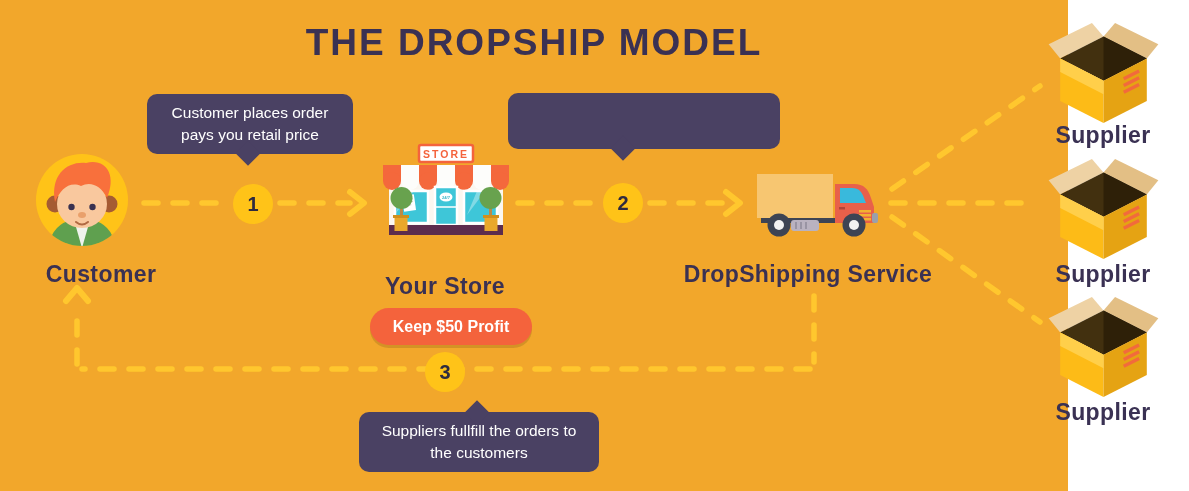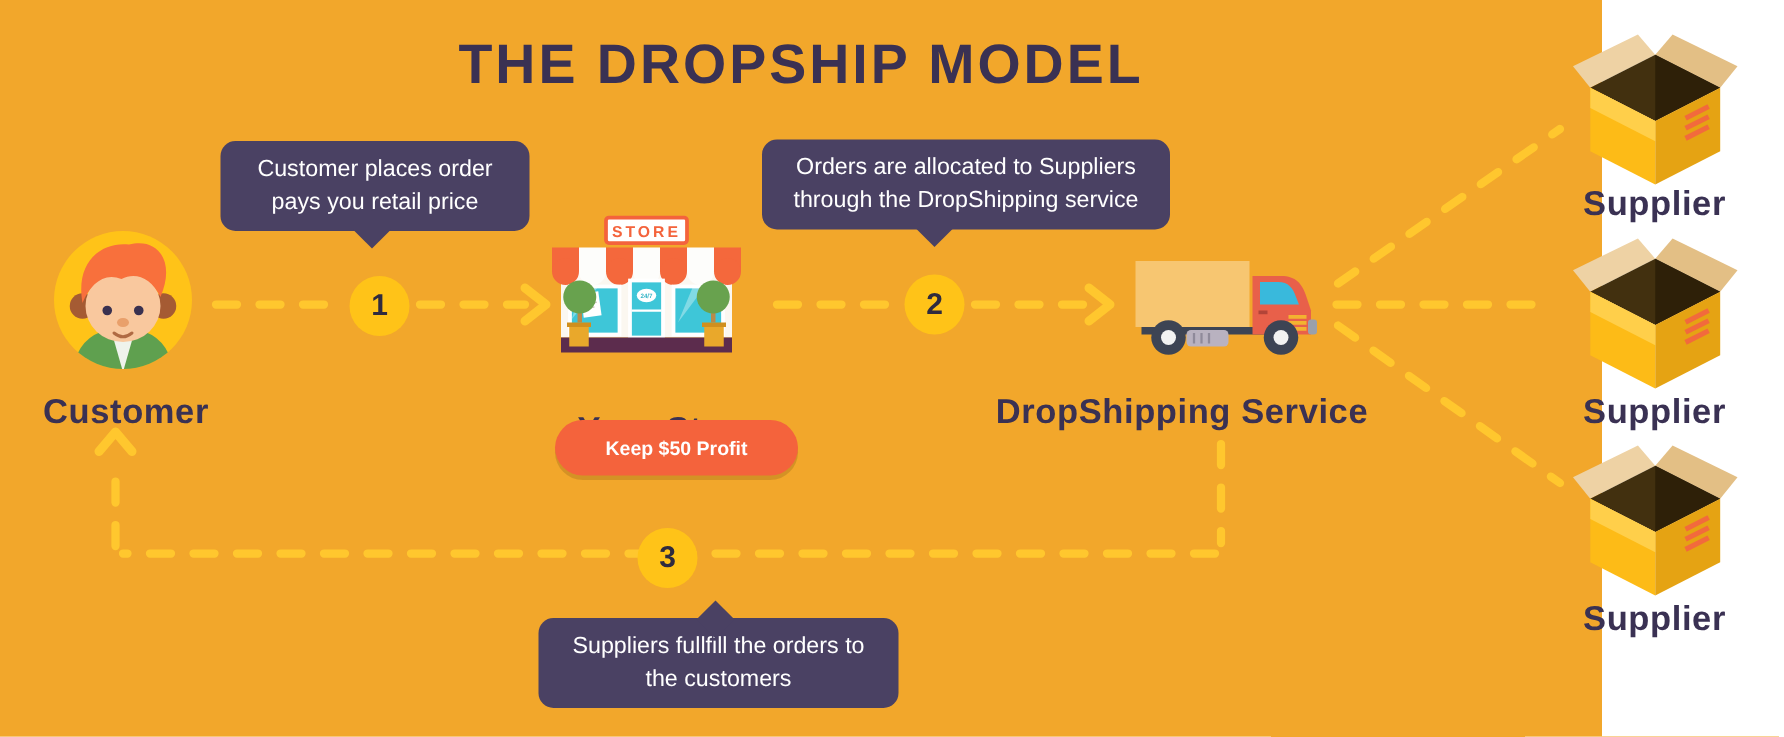--- a/index.html
+++ b/index.html
@@ -20,22 +20,22 @@
     text-align:center;font-size:15.5px;line-height:1.42;padding:8px 10px;}
   .tail{position:absolute;width:18px;height:18px;background:var(--bubble,#4A4163);transform:rotate(45deg);}
   .tail.down{bottom:-8px;}
   .tail.up{top:-8px;}
   .step-circle{position:absolute;z-index:5;width:40px;height:40px;border-radius:50%;
     background:var(--circle,#FFC318);color:#2F2B3F;font-size:20px;font-weight:700;
     display:flex;align-items:center;justify-content:center;}
   .node{position:absolute;z-index:3;}
   .node-label{position:absolute;z-index:3;transform:translateX(-50%);white-space:nowrap;
     font-size:23px;font-weight:700;letter-spacing:.4px;color:var(--ink,#3A3153);text-align:center;}
-  .profit-pill{position:absolute;z-index:4;left:370px;top:280px;width:162px;height:37px;
-    background:var(--accent,#F4633C);color:#fff;font-size:13px;font-weight:700;border-radius:19px;
+  .profit-pill{position:absolute;z-index:4;left:370px;top:308px;width:162px;height:37px;
+    background:var(--accent,#F4633C);color:#fff;font-size:16px;font-weight:700;border-radius:19px;
     display:flex;align-items:center;justify-content:center;box-shadow:0 3px 0 rgba(0,0,0,.12);}
 </style>
 </head>
 <body>
 
 <div class="stage">
 
   <svg class="connectors" width="1189" height="491" viewBox="0 0 1189 491">
     <path class="dash" d="M144,203 H226"></path>
     <path class="dash" d="M280,203 H350"></path>
@@ -53,21 +53,20 @@
   </svg>
 
   <h1 class="title">THE DROPSHIP MODEL</h1>
 
   <div class="bubble" style="left:147px;top:94px;width:206px;min-height:56px;">
     <span>Customer places order pays you retail price</span>
     <div class="tail down" style="left:92px;"></div>
   </div>
 
   <div class="bubble" style="left:508px;top:93px;width:272px;min-height:56px;">
-    <span>Orders are allocated to Suppliers through the DropShipping service</span>
     <div class="tail down" style="left:106px;"></div>
   </div>
 
   <div class="bubble" style="left:327px;top:412px;width:240px;min-height:56px;margin-left:32px;">
     <span>Suppliers fullfill the orders to the customers</span>
     <div class="tail up" style="left:109px;"></div>
   </div>
 
   <div class="step-circle" style="left:233px;top:184px;">1</div>
   <div class="step-circle" style="left:603px;top:183px;">2</div>
@@ -89,23 +88,23 @@
         <circle cx="75" cy="52" r="8.5" fill="#A55B33"></circle>
         <ellipse cx="48" cy="52" rx="25" ry="24" fill="#F9C89E"></ellipse>
         <path d="M21,50 C16,22 34,9 52,11 C72,6 83,23 73,46 C67,33 56,29 47,34 C35,29 26,38 21,50 Z" fill="#F8703C"></path>
         <circle cx="37.5" cy="55" r="3.2" fill="#3A3150"></circle>
         <circle cx="58.5" cy="55" r="3.2" fill="#3A3150"></circle>
         <ellipse cx="48" cy="63" rx="4" ry="3" fill="#E9A06B"></ellipse>
         <path d="M42,70 Q48,75 54,70" stroke="#B06A43" stroke-width="2" fill="none" stroke-linecap="round"></path>
       </g>
     </svg>
   </div>
-  <div class="node-label" style="left:84px;top:261px;">Customer</div>
-
-  <div class="node" style="left:366px;top:143px;">
+  <div class="node-label" style="left:101px;top:261px;">Customer</div>
+
+  <div class="node" style="left:381px;top:143px;">
     <svg width="130" height="102" viewBox="0 0 130 102">
       <rect x="8" y="24" width="114" height="58" fill="#FBF7F0"></rect>
       <rect x="38" y="2" width="54" height="17" rx="2" fill="#FFFFFF" stroke="#F4633C" stroke-width="2.5"></rect>
       <text x="65" y="15" text-anchor="middle" font-size="10.5" font-weight="700" letter-spacing="2" fill="#F4633C" font-family="Liberation Sans, sans-serif">STORE</text>
       <g>
         <rect x="2" y="22" width="18" height="16" fill="#F4683C"></rect>
           <circle cx="11" cy="38" r="9" fill="#F4683C"></circle>
         <rect x="20" y="22" width="18" height="16" fill="#FDFDFB"></rect>
           <circle cx="29" cy="38" r="9" fill="#FDFDFB"></circle>
         <rect x="38" y="22" width="18" height="16" fill="#F4683C"></rect>
@@ -166,21 +165,21 @@
       <rect x="36" y="54" width="28" height="11" rx="3" fill="#B9B2C0"></rect>
       <line x1="41" y1="56" x2="41" y2="63" stroke="#8F8A9A" stroke-width="1.5"></line>
       <line x1="46" y1="56" x2="46" y2="63" stroke="#8F8A9A" stroke-width="1.5"></line>
       <line x1="51" y1="56" x2="51" y2="63" stroke="#8F8A9A" stroke-width="1.5"></line>
       <circle cx="24" cy="59" r="11.5" fill="#3D4454"></circle>
         <circle cx="24" cy="59" r="5" fill="#F2F2F2"></circle>
       <circle cx="99" cy="59" r="11.5" fill="#3D4454"></circle>
         <circle cx="99" cy="59" r="5" fill="#F2F2F2"></circle>
     </svg>
   </div>
-  <div class="node-label" style="left:788px;top:261px;text-align:center;">DropShipping Service</div>
+  <div class="node-label" style="left:808px;top:261px;text-align:center;">DropShipping Service</div>
 
   <svg width="0" height="0" style="position:absolute">
     <defs>
       <g id="crate">
         <polygon points="57,8 12,31 0,16 45,-6" fill="#EED2A4"></polygon>
         <polygon points="57,8 102,31 114,16 69,-6" fill="#E3BF85"></polygon>
         <polygon points="57,8 102,31 57,54 12,31" fill="#42300F"></polygon>
         <polygon points="57,8 102,31 57,54" fill="#2E2008"></polygon>
         <polygon points="12,31 57,54 57,98 12,75" fill="#FDBB17"></polygon>
         <polygon points="57,54 102,31 102,75 57,98" fill="#E5A313"></polygon>

